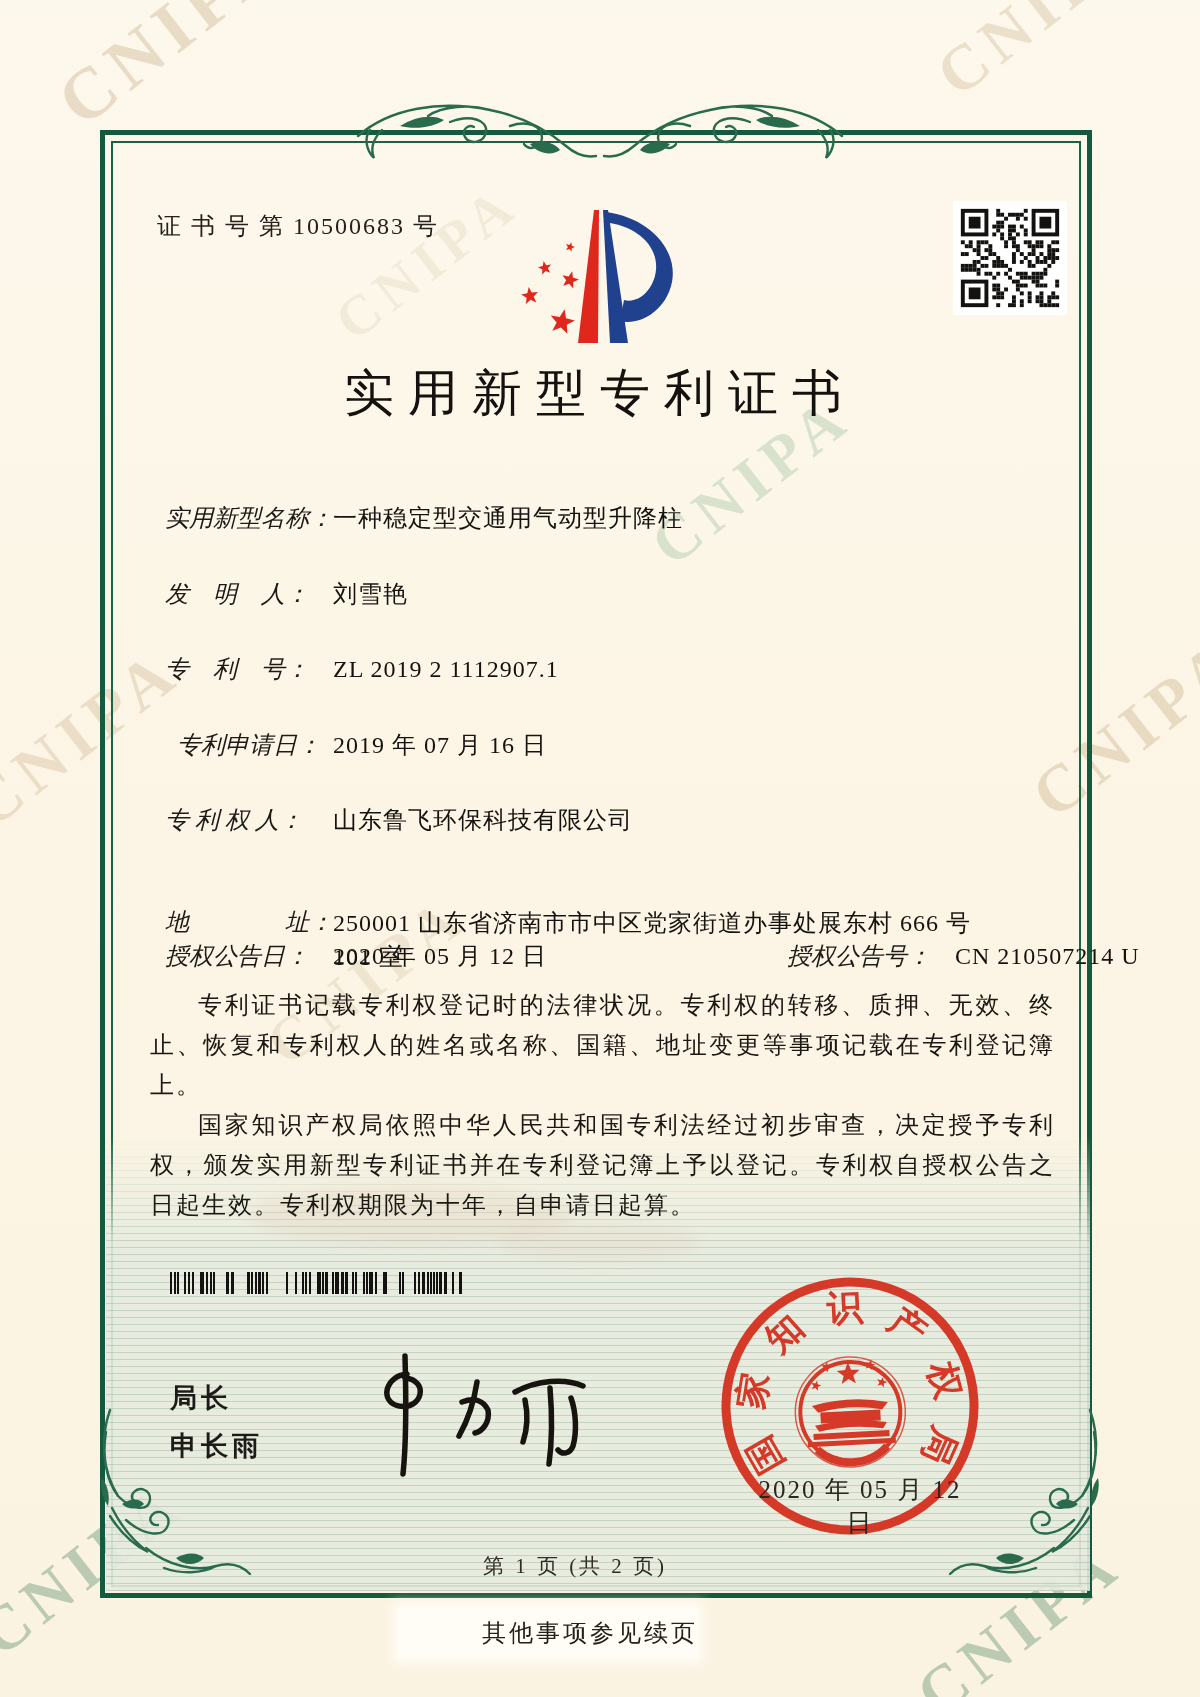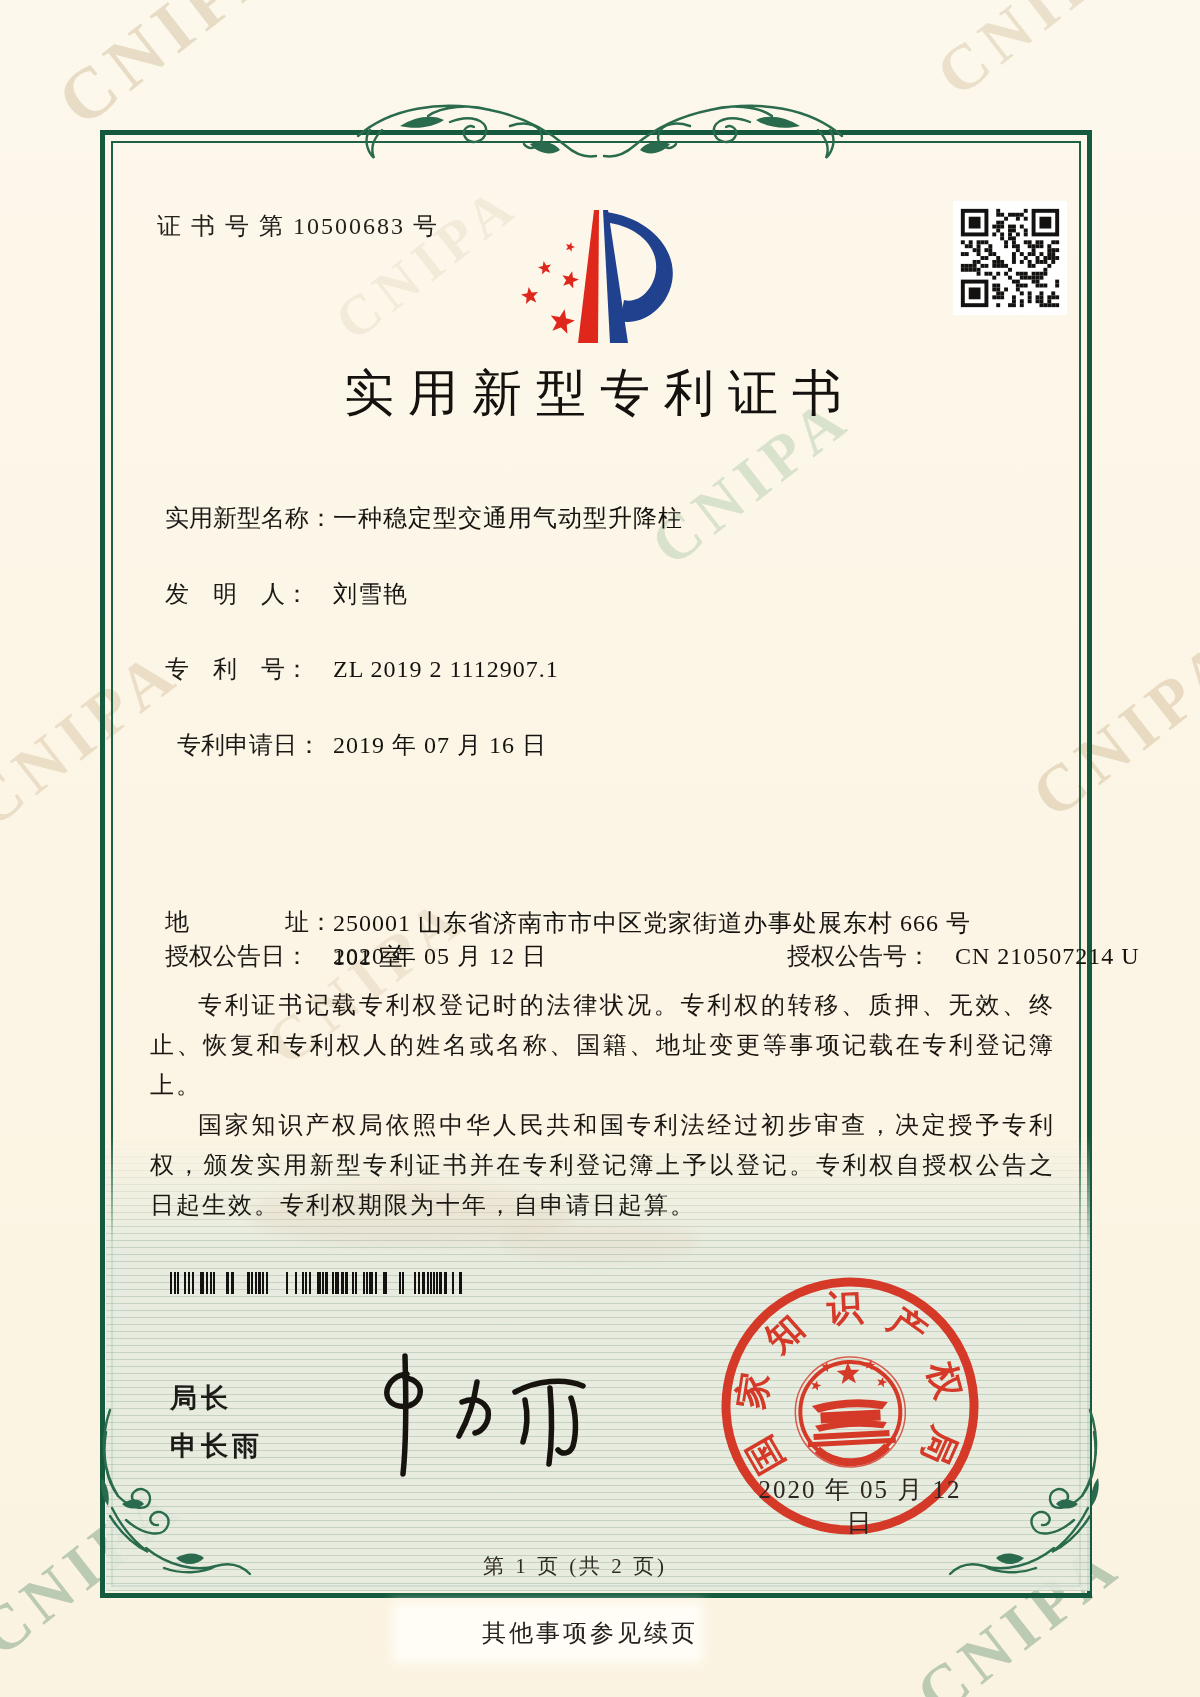--- a/index.html
+++ b/index.html
@@ -19,21 +19,21 @@
   .waves{position:absolute;left:106px;top:1135px;width:984px;height:456px;
       background-color:rgba(229,235,223,.9);
       background-image:repeating-linear-gradient(0deg,rgba(141,168,144,.38) 0 1px,rgba(255,255,255,0) 1px 7px);
       -webkit-mask-image:linear-gradient(180deg,transparent 0,#000 110px);
       mask-image:linear-gradient(180deg,transparent 0,#000 110px);}
   .smudge{position:absolute;border-radius:50%;filter:blur(7px);}
   .certno{position:absolute;left:157px;top:210px;font-size:24px;letter-spacing:2px;color:#24211d;}
   .title{position:absolute;left:0;right:0;top:360px;margin:0;text-align:center;
       font-size:50px;font-weight:normal;letter-spacing:14px;color:#14110e;}
   .row{position:absolute;left:165px;font-size:24px;white-space:nowrap;}
-  .lbl{display:inline-block;min-width:168px;color:#1c1a17;}
+  .lbl{display:inline-block;min-width:168px;color:#1c1a17;font-style:italic;}
   .val{letter-spacing:1px;color:#15130f;}
   .val.pre{display:inline-block;vertical-align:top;white-space:pre-line;line-height:34px;max-width:640px;}
   .grant-right{position:absolute;left:622px;top:0;}
   .paras{position:absolute;left:150px;top:985px;width:905px;font-size:24px;
       line-height:40px;text-align:justify;letter-spacing:2px;color:#1b1814;}
   .paras p{margin:0;text-indent:2em;}
   .official{position:absolute;left:170px;font-size:27px;font-weight:600;
       font-family:"Liberation Sans","DejaVu Sans",sans-serif;color:#1d1b18;letter-spacing:4px;}
   .seal-date{position:absolute;left:742px;top:1473px;width:236px;text-align:center;
       font-size:25px;letter-spacing:2px;color:#2b2622;z-index:6;}
@@ -320,20 +320,23 @@
   </div>
   <div class="row" style="top:578px;">
     <span class="lbl">发　明　人：</span><span class="val">刘雪艳</span>
   </div>
   <div class="row" style="top:653px;">
     <span class="lbl">专　利　号：</span><span class="val">ZL 2019 2 1112907.1</span>
   </div>
   <div class="row" style="top:729px;text-align:center;">
     <span class="lbl">专利申请日：</span><span class="val">2019 年 07 月 16 日</span>
   </div>
+  <div class="row" style="top:804px;">
+    <span class="lbl">专 利 权 人：</span><span class="val">山东鲁飞环保科技有限公司</span>
+  </div>
   <div class="row" style="top:906px;">
     <span class="lbl">地　　　　址：</span><span class="val pre">250001 山东省济南市市中区党家街道办事处展东村 666 号
 101 室</span>
   </div>
   <div class="row" style="top:940px;width:935px;">
     <span>
       <span class="lbl">授权公告日：</span><span class="val">2020 年 05 月 12 日</span>
     </span>
     <span class="grant-right">
       <span class="lbl">授权公告号：</span><span class="val">CN 210507214 U</span>

